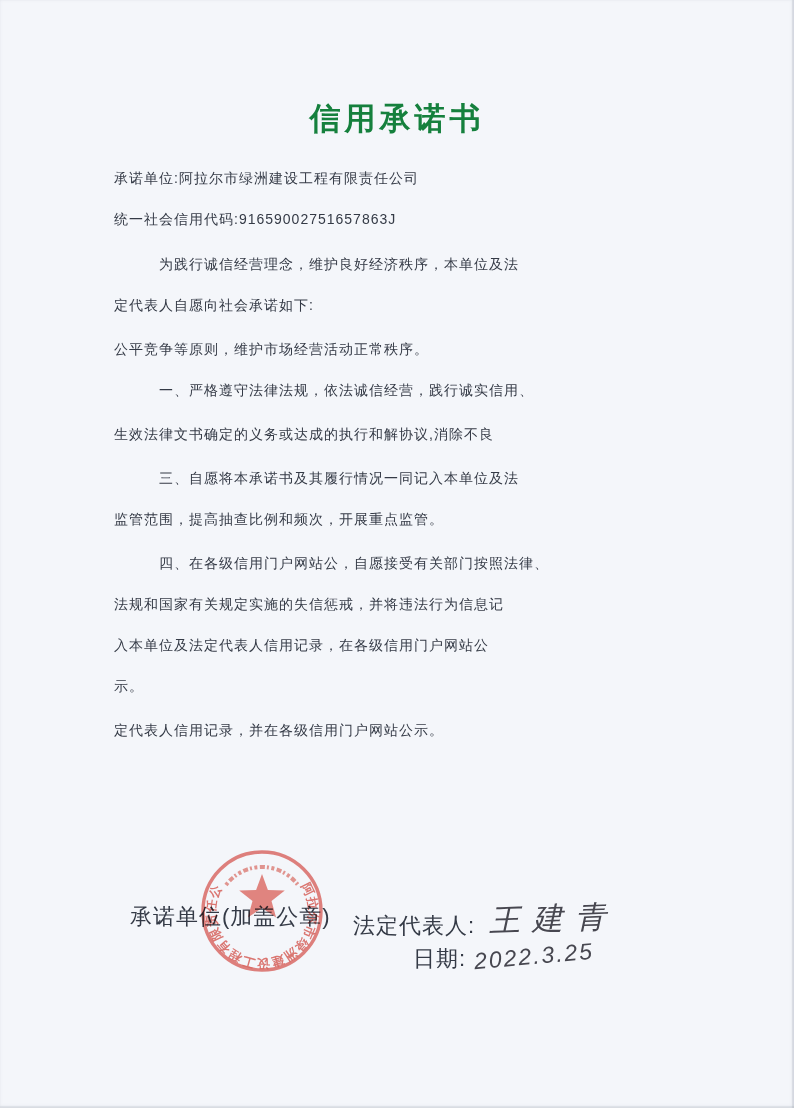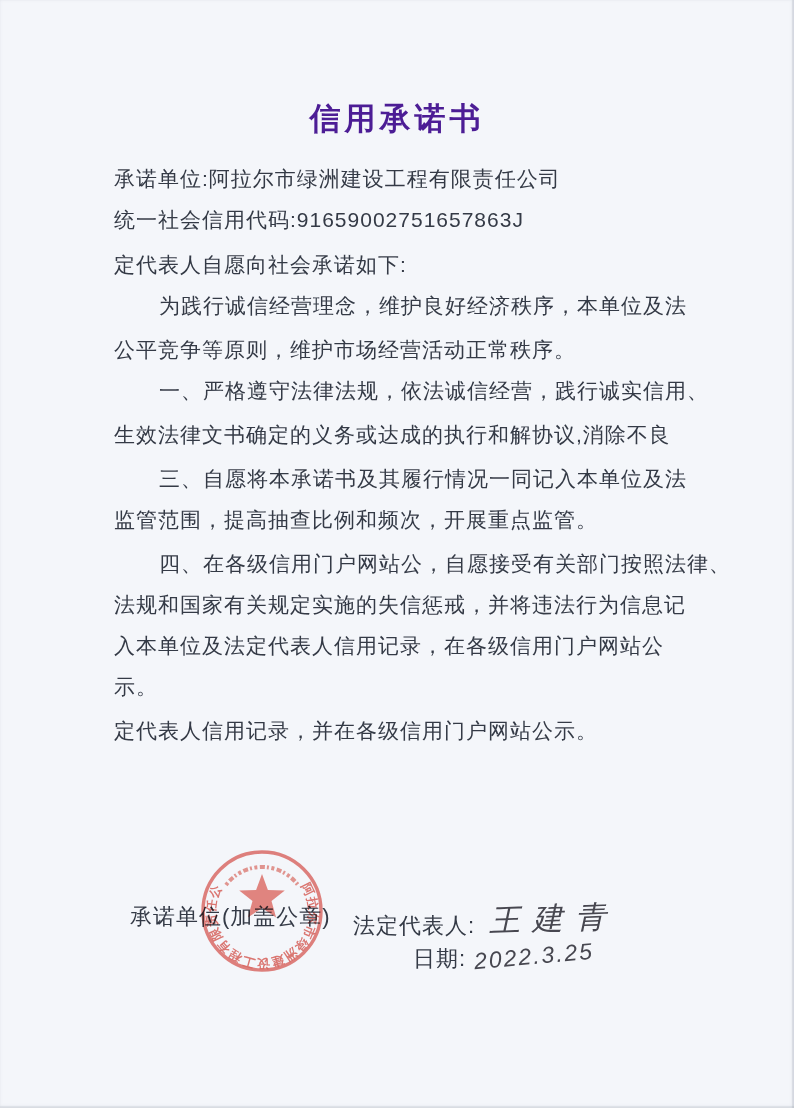--- a/index.html
+++ b/index.html
@@ -12,28 +12,28 @@
     color:#343a46;
     box-shadow:inset -2px 0 3px rgba(120,130,150,.12), inset 0 -2px 3px rgba(120,130,150,.10);
   }
   .doc-title{
     position:absolute;top:98px;left:0;width:100%;
     text-align:center;
     font-family:"Liberation Serif", serif;
     font-weight:bold;
     font-size:31px;
     letter-spacing:4px;
-    color:#4c1d95;
+    color:#15803d;
   }
   .content{
     position:absolute;top:158px;left:114px;width:578px;
   }
   .line{
     white-space:nowrap;
-    font-size:21px;
+    font-size:14px;
     line-height:41px;
     height:41px;
     letter-spacing:1px;
   }
   .header-block{margin-bottom:4px;}
   .para{margin-top:3px;}
   .para .line.first{padding-left:45px;}
   .footer{
     position:absolute;top:0;left:0;width:100%;height:100%;
     font-size:22px;
@@ -80,22 +80,22 @@
 
   <div class="doc-title">信用承诺书</div>
 
   <div class="content">
     <div class="header-block">
       <div class="line">承诺单位:阿拉尔市绿洲建设工程有限责任公司</div>
       <div class="line">统一社会信用代码:91659002751657863J</div>
     </div>
 
     <div class="para">
+      <div class="line first">为践行诚信经营理念，维护良好经济秩序，本单位及法</div>
       <div class="line">定代表人自愿向社会承诺如下:</div>
-      <div class="line first">为践行诚信经营理念，维护良好经济秩序，本单位及法</div>
     </div>
 
     <div class="para">
       <div class="line">公平竞争等原则，维护市场经营活动正常秩序。</div>
       <div class="line first">一、严格遵守法律法规，依法诚信经营，践行诚实信用、</div>
     </div>
 
     <div class="para">
       <div class="line">生效法律文书确定的义务或达成的执行和解协议,消除不良</div>
     </div>

